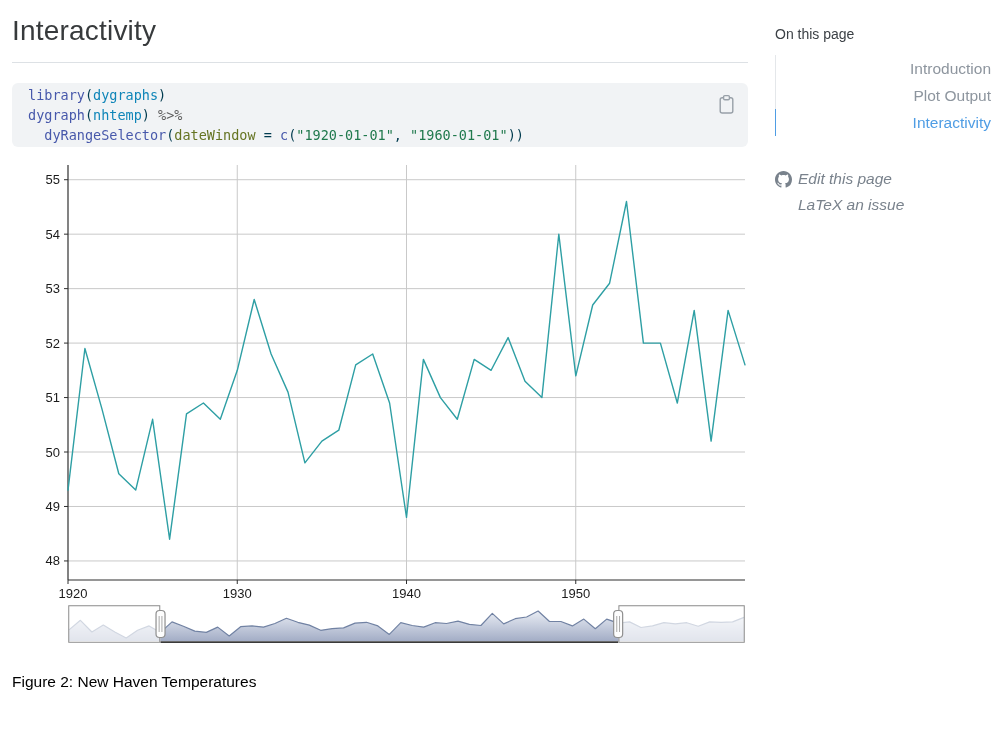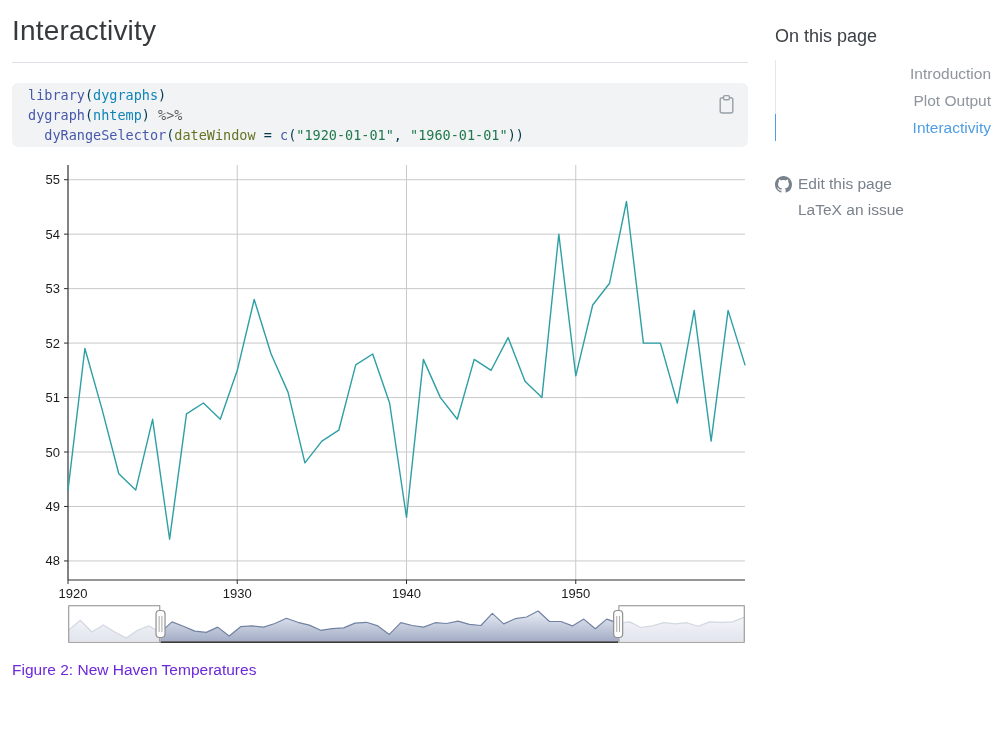--- a/index.html
+++ b/index.html
@@ -27,32 +27,32 @@
   .tok-ln { color:#0f85b8; }
   .tok-st { color:#20794D; }
   .tok-va { color:#657422; }
   .tok-pu { color:#003B4F; }
   .tok-op { color:#5E5E5E; }
   .copy-btn { position:absolute; top:9px; right:10px; background:none; border:none; cursor:pointer; padding:2px; }
 
   figure.chart-figure { margin-top:18px; }
   #main-chart { display:block; }
   #range-selector { display:block; margin-left:56px; margin-top:3px; }
-  figcaption.fig-caption { margin-top:16px; font-size:15.5px; color:#6d28d9; }
+  figcaption.fig-caption { margin-top:28px; font-size:15.5px; color:#000000; }
 
   .chart-label { font-family:"Liberation Sans",sans-serif; font-size:13px; fill:#1b1b1b; }
 
   
   .toc { position:absolute; left:775px; top:26px; width:216px; font-size:15.5px; }
-  .toc-title { font-size:18px; font-weight:500; color:#3c4146; margin-bottom:13px; }
+  .toc-title { font-size:14px; font-weight:500; color:#3c4146; margin-bottom:13px; }
   .toc-list { border-left:1px solid #e4e7ea;text-align:right; }
   .toc-item { display:block; padding:4px 0 4px 14px; color:#8d959e; line-height:19px;
     text-decoration:none; cursor:pointer; }
   .toc-item.active { color:#4f9de4; border-left:1px solid #4f9de4; margin-left:-1px; }
-  .toc-tools { margin-top:30px; }
+  .toc-tools { margin-top:30px;font-style:italic; }
   .toc-tool { display:flex; align-items:center; gap:6px; color:#79828c; padding:3px 0;
     text-decoration:none; cursor:pointer; line-height:20px; }
   .toc-tool .icon-slot { width:17px; height:17px; flex:0 0 17px; }
 </style>
 </head>
 <body>
 
 <div class="page">
 
   <main class="content">

